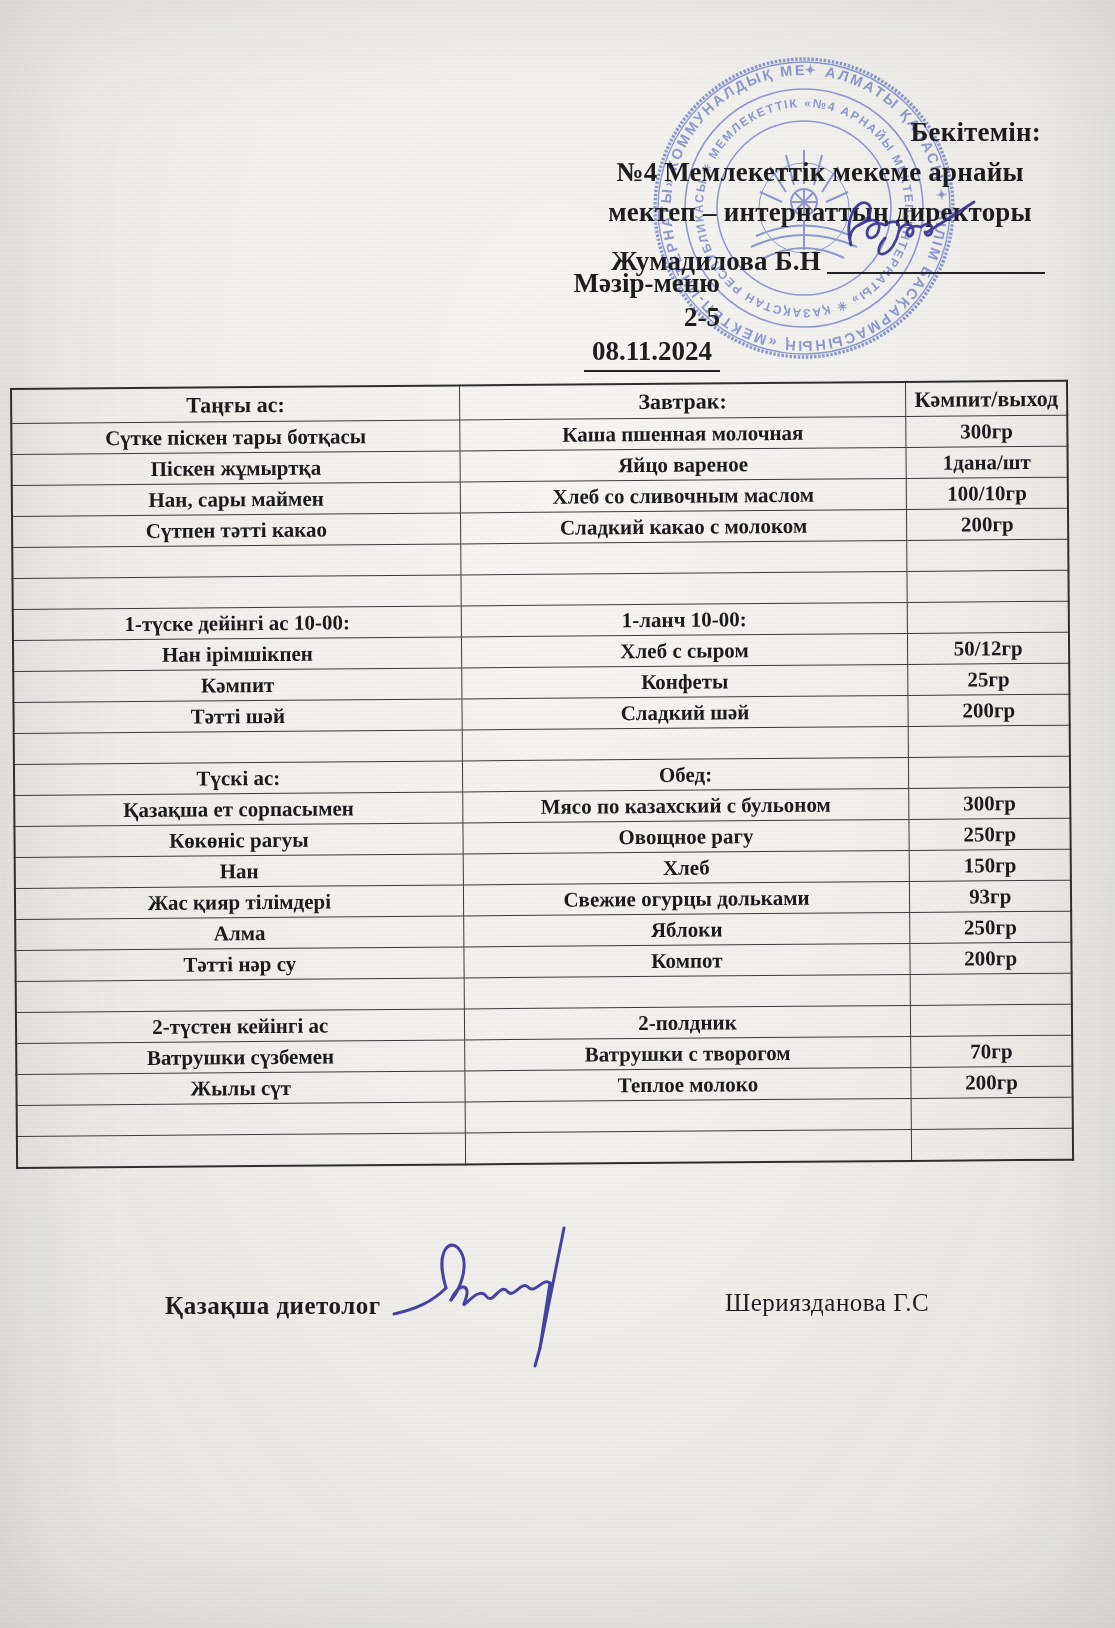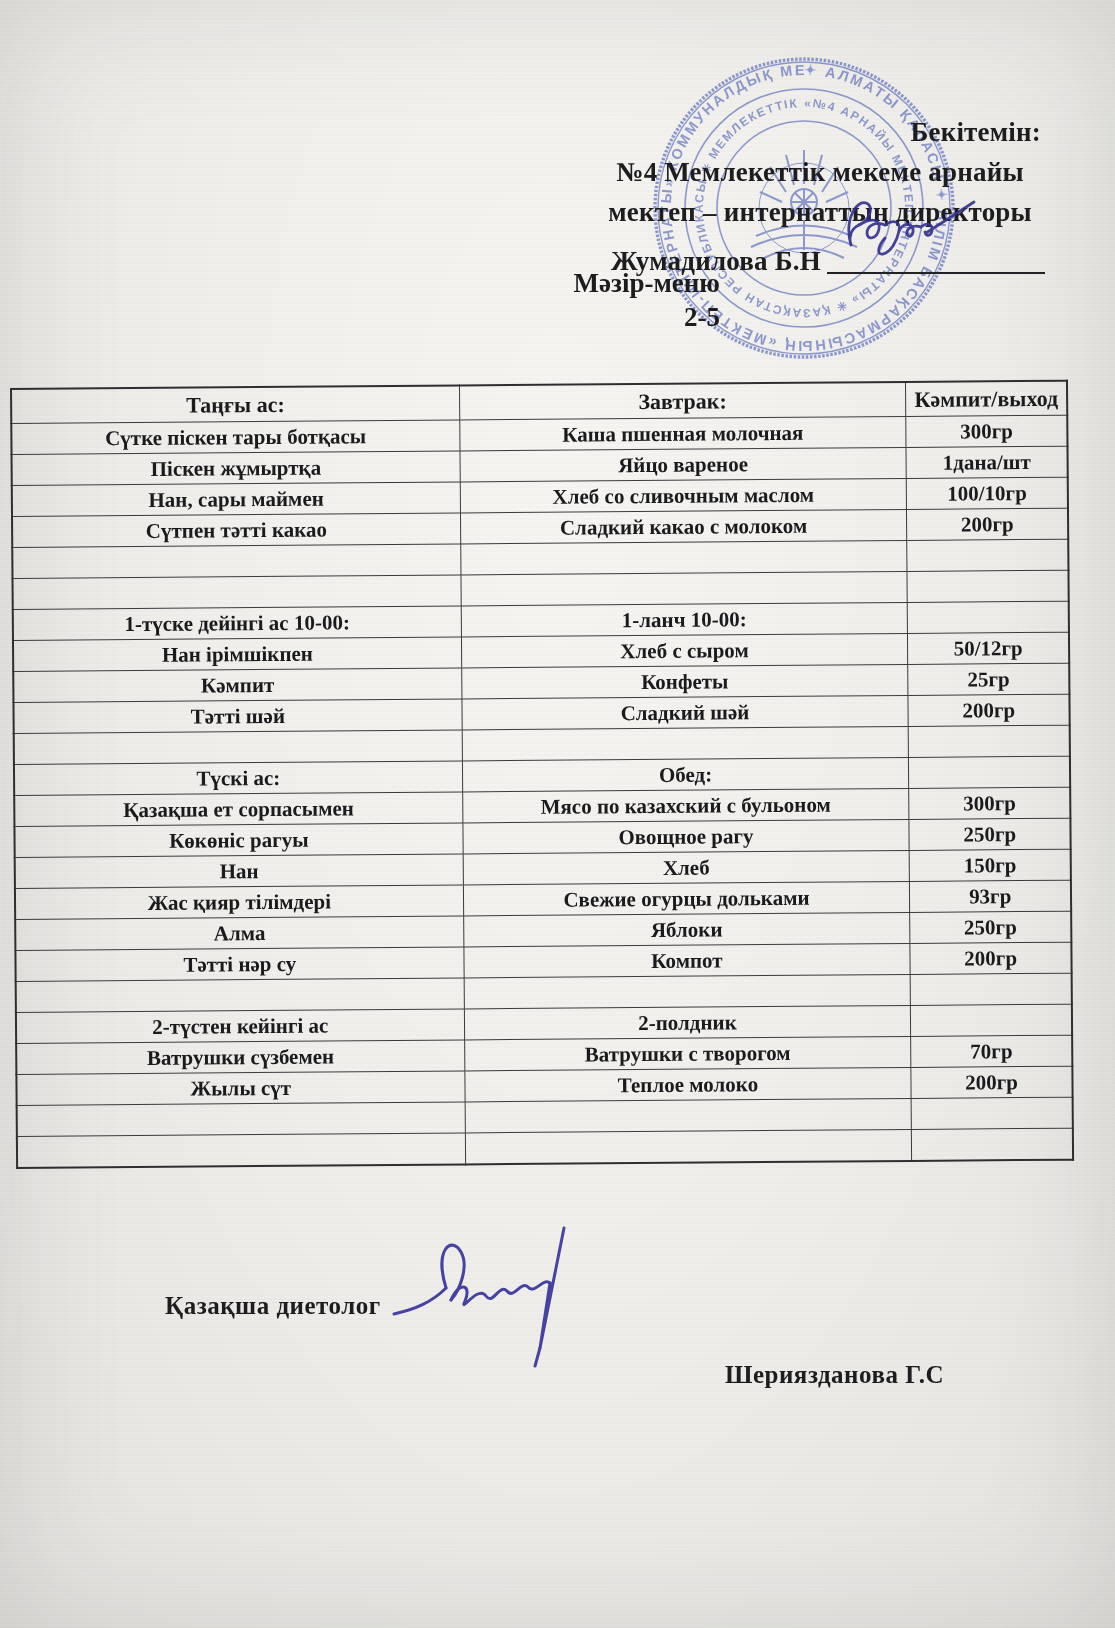--- a/index.html
+++ b/index.html
@@ -74,22 +74,22 @@
   td.c-kk{width:446px;}
   td.c-ru{width:444px;}
   td.c-out{width:152px;}
 
   
   .footer-role{
     position:absolute;left:165px;top:1292px;z-index:2;
     font-weight:bold;font-size:25px;letter-spacing:0.5px;
   }
   .footer-name{
-    position:absolute;left:725px;top:1361px;z-index:2;
-    font-weight:bold;font-size:25px;letter-spacing:0.5px;
+    position:absolute;left:725px;top:1289px;z-index:2;
+    font-weight:normal;font-size:25px;letter-spacing:0.5px;
   }
   .sig-dietolog{
     position:absolute;left:388px;top:1196px;width:190px;height:186px;z-index:3;
   }
 </style>
 </head>
 <body>
 
 <div class="page">
 
@@ -151,20 +151,21 @@
       <path d="M55,37 C63,31 71,33 69,43 C67,53 61,64 53,66 C46,67 48,58 55,50"></path>
       <path d="M69,43 C73,35 81,34 83,41 C84,47 79,51 77,46 C76,41 83,36 91,39"></path>
       <path d="M91,39 C97,34 103,36 102,43 C101,48 96,49 95,44"></path>
       <path d="M96,45 L144,14"></path>
     </g>
   </svg>
 
   <div class="titleblock">
     <div>Мәзір-меню</div>
     <div>2-5</div>
+    <div><span class="date">08.11.2024</span></div>
   </div>
 
   <div class="tablewrap">
     <table class="menu">
       <tbody>
           <tr class="r-header">
             <td class="c-kk">Таңғы ас:</td>
             <td class="c-ru">Завтрак:</td>
             <td class="c-out">Кәмпит/выход</td>
           </tr>

